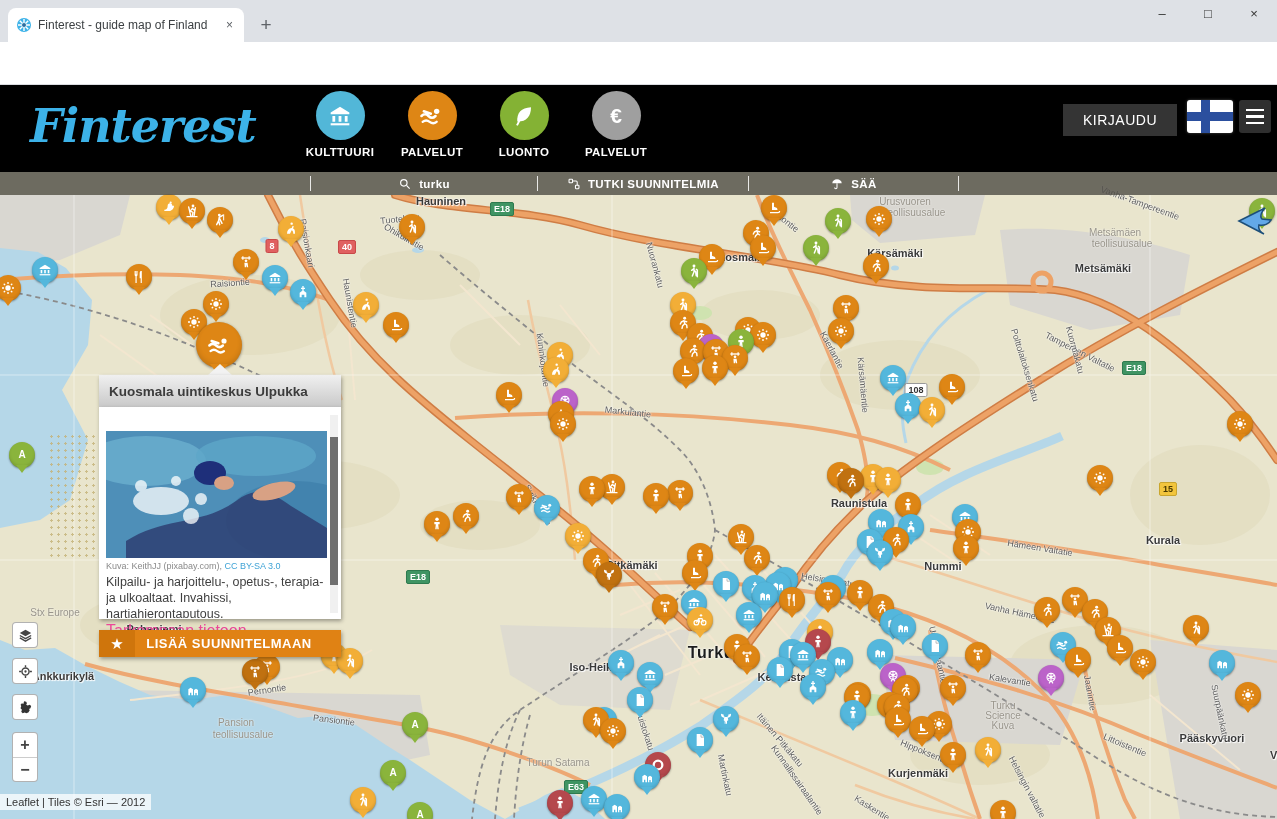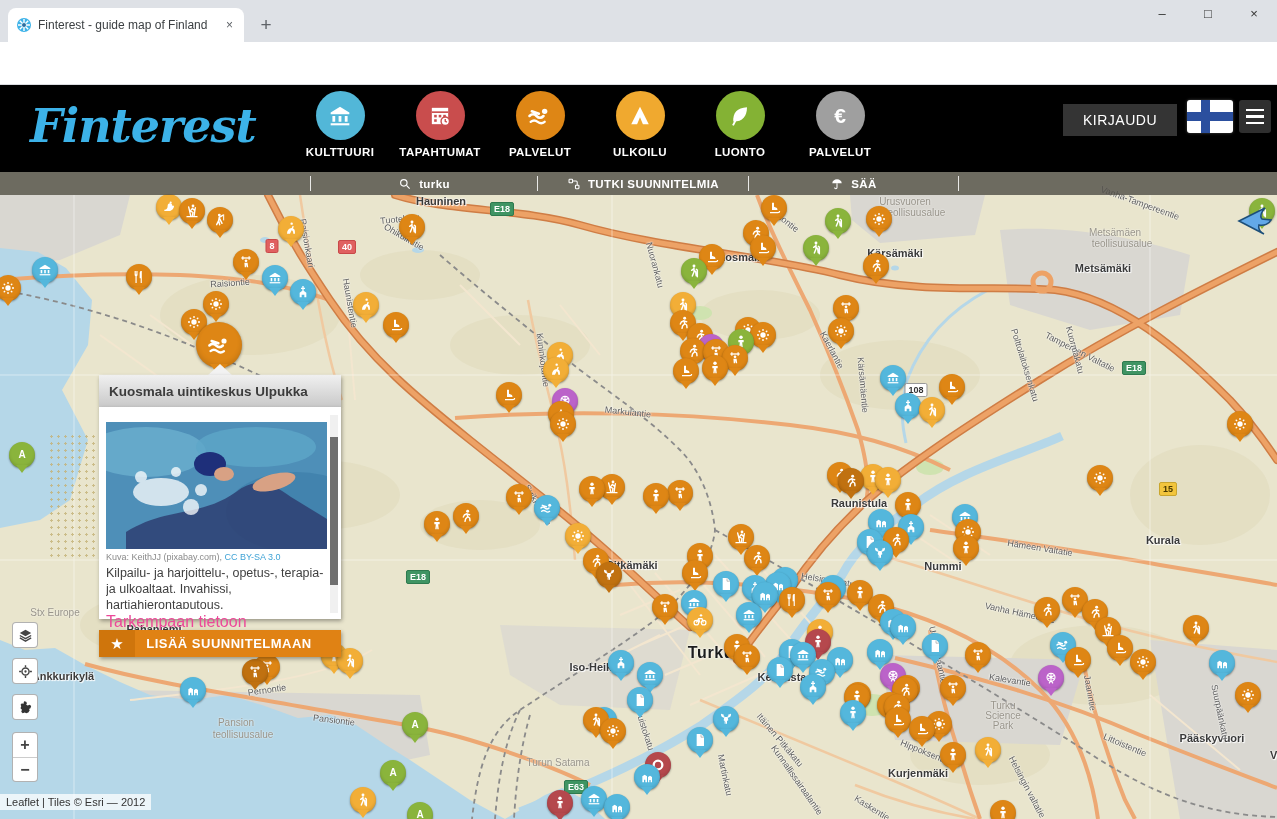--- a/index.html
+++ b/index.html
@@ -21,21 +21,21 @@
   .addr .sep{width:1px;height:16px;background:#c6c8cb;margin-right:10px;}
   .addr .url{font-size:13px;color:#202124;white-space:nowrap;overflow:hidden;}
   .aicon{position:absolute;top:51px;width:26px;height:26px;display:flex;align-items:center;justify-content:center;color:#5f6368;}
   .extq{position:absolute;top:53px;width:21px;height:21px;background:#e8710a;color:#fff;border-radius:4px;font-weight:bold;font-size:13px;text-align:center;line-height:21px;}
   .extring{position:absolute;top:53px;width:17px;height:17px;border:3px solid #9aa0a6;border-radius:50%;box-sizing:border-box;}
   .avatar{position:absolute;top:49px;width:27px;height:27px;border-radius:50%;background:radial-gradient(circle at 35% 30%,#c9926b,#7a4a2b);overflow:hidden;}
   .avatar::after{content:"";position:absolute;left:7px;top:5px;width:13px;height:13px;border-radius:50%;background:#4e3categories;background:#4e321f;}
   
   #appheader{position:absolute;top:85px;left:0;width:1277px;height:87px;background:#000;}
   #logo{position:absolute;left:30px;top:14px;font-family:"DejaVu Serif",serif;font-style:italic;font-weight:bold;font-size:46px;color:#3cb2e8;letter-spacing:-1px;}
-  #cats{position:absolute;left:300px;top:6px;display:flex;gap:20px;}
+  #cats{position:absolute;left:300px;top:6px;display:flex;gap:12px;}
   .cat{width:80px;display:flex;flex-direction:column;align-items:center;cursor:pointer;}
   .cat .cir{width:49px;height:49px;border-radius:50%;display:flex;align-items:center;justify-content:center;}
   .cat .cir svg{width:28px;height:28px;}
   .cat .clabel{margin-top:6px;font-size:11.5px;font-weight:bold;color:#fff;letter-spacing:.4px;white-space:nowrap;}
   #loginbtn{position:absolute;right:100px;top:19px;background:#343434;color:#fff;font-size:14px;letter-spacing:.5px;padding:8px 20px;border:none;}
   #flag{position:absolute;right:44px;top:15px;width:46px;height:33px;background:#fff;border-radius:3px;overflow:hidden;box-shadow:0 0 3px rgba(255,255,255,.3);}
   #flag .h{position:absolute;left:0;top:12px;width:46px;height:9px;background:#2b4f9e;}
   #flag .v{position:absolute;left:14px;top:0;width:9px;height:33px;background:#2b4f9e;}
   #burger{position:absolute;right:6px;top:15px;width:32px;height:33px;background:#2f2f2f;border-radius:3px;display:flex;flex-direction:column;align-items:center;justify-content:center;gap:4px;}
   #burger i{display:block;width:18px;height:2.5px;background:#fff;}
@@ -62,21 +62,21 @@
   .mk::after{content:"";position:absolute;top:23px;left:50%;transform:translateX(-50%);border:6px solid transparent;border-top:8px solid var(--c);border-bottom:0;}
   .mk svg{width:16px;height:16px;position:relative;z-index:1;}
   .mksel{position:absolute;width:46px;height:46px;border-radius:50%;background:#de8615;display:flex;align-items:center;justify-content:center;box-shadow:0 1px 3px rgba(0,0,0,.45),inset 0 -3px 5px rgba(0,0,0,.12);z-index:3000;cursor:pointer;}
   .mksel::after{content:"";position:absolute;top:42px;left:50%;transform:translateX(-50%);border:9px solid transparent;border-top:12px solid #de8615;border-bottom:0;}
   .mksel svg{width:27px;height:27px;}
   
   #popup{position:absolute;left:99px;top:168px;width:242px;z-index:5000;}
   #pp-pointer{position:absolute;left:108px;top:1px;width:0;height:0;border:13px solid transparent;border-bottom:12px solid #f2f2f2;border-top:0;}
   #pp-head{position:absolute;left:0;top:12px;width:242px;height:32px;background:linear-gradient(#f0f0f0,#c9c9c9);box-shadow:1px 2px 4px rgba(0,0,0,.35);display:flex;align-items:center;box-sizing:border-box;padding:0 10px;}
   #pp-title{font-size:13.5px;font-weight:bold;color:#3c3c3c;}
-  #pp-body{position:absolute;left:0;top:44px;width:242px;height:212px;background:#fff;box-shadow:1px 2px 4px rgba(0,0,0,.35);box-sizing:border-box;padding:15px 14px 0 7px;}
+  #pp-body{position:absolute;left:0;top:44px;width:242px;height:212px;background:#fff;box-shadow:1px 2px 4px rgba(0,0,0,.35);box-sizing:border-box;padding:24px 14px 0 7px;}
   #pp-img{width:221px;height:127px;overflow:hidden;}
   #pp-cred{font-size:9px;color:#8a8a8a;margin-top:3px;white-space:nowrap;}
   #pp-cred a{color:#3fa3d6;text-decoration:none;}
   #pp-desc{font-size:12.5px;color:#3f3f3f;line-height:16px;height:44px;overflow:hidden;margin-top:3px;}
   #pp-more{font-size:16px;color:#ec4899;margin-top:4px;cursor:pointer;}
   #pp-scroll{position:absolute;right:3px;top:8px;width:8px;height:198px;background:#f0f0f0;}
   #pp-thumb{position:absolute;left:0;top:22px;width:8px;height:148px;background:#6f6f6f;}
   #pp-btn{position:absolute;left:0;top:267px;width:242px;height:27px;background:#e08214;box-shadow:1px 2px 4px rgba(0,0,0,.35);display:flex;align-items:center;cursor:pointer;}
   #pp-star{width:36px;height:27px;background:#cf750c;color:#fff;font-size:15px;display:flex;align-items:center;justify-content:center;}
   #pp-btn-label{flex:1;text-align:center;color:#fff;font-size:13px;font-weight:bold;letter-spacing:.5px;padding-right:18px;}
@@ -329,42 +329,26 @@
   <div id="cats">
       <div class="cat">
         <span class="cir" style="background:#52b7d8">
           <svg viewBox="0 0 24 24">
             <use href="#ic-museum"></use>
           </svg>
         </span>
         <span class="clabel">KULTTUURI</span>
       </div>
       <div class="cat">
-        <span class="cir" style="background:#c94d4d">
-          <svg viewBox="0 0 24 24">
-            <use href="#ic-calendar"></use>
-          </svg>
-        </span>
-        <span class="clabel">TAPAHTUMAT</span>
-      </div>
-      <div class="cat">
         <span class="cir" style="background:#de8615">
           <svg viewBox="0 0 24 24">
             <use href="#ic-swim"></use>
           </svg>
         </span>
         <span class="clabel">PALVELUT</span>
-      </div>
-      <div class="cat">
-        <span class="cir" style="background:#f0a92f">
-          <svg viewBox="0 0 24 24">
-            <use href="#ic-tent"></use>
-          </svg>
-        </span>
-        <span class="clabel">ULKOILU</span>
       </div>
       <div class="cat">
         <span class="cir" style="background:#84b234">
           <svg viewBox="0 0 24 24">
             <use href="#ic-leaf"></use>
           </svg>
         </span>
         <span class="clabel">LUONTO</span>
       </div>
       <div class="cat">
@@ -536,21 +520,21 @@
         <span class="lbl grey" style="left: 905px; top: 6px;">Urusvuoren</span>
         <span class="lbl grey" style="left: 915px; top: 17px;">teollisuusalue</span>
         <span class="lbl grey" style="left: 1115px; top: 37px;">Metsämäen</span>
         <span class="lbl grey" style="left: 1122px; top: 48px;">teollisuusalue</span>
         <span class="lbl grey" style="left: 236px; top: 527px;">Pansion</span>
         <span class="lbl grey" style="left: 243px; top: 539px;">teollisuusalue</span>
         <span class="lbl grey" style="left: 55px; top: 417px;">Stx Europe</span>
         <span class="lbl grey" style="left: 558px; top: 567px;">Turun Satama</span>
         <span class="lbl grey" style="left: 1003px; top: 510px;">Turku</span>
         <span class="lbl grey" style="left: 1003px; top: 520px;">Science</span>
-        <span class="lbl grey" style="left: 1003px; top: 530px;">Park</span>
+        <span class="lbl grey" style="left: 1003px; top: 530px;">Kuva</span>
         <span class="lbl street" style="left: 230px; top: 88px; transform: translate(-50%, -50%) rotate(-4deg);">Raisiontie</span>
         <span class="lbl street" style="left: 307px; top: 48px; transform: translate(-50%, -50%) rotate(80deg);">Raisionkaari</span>
         <span class="lbl street" style="left: 400px; top: 24px; transform: translate(-50%, -50%) rotate(-6deg);">Tuotekatu</span>
         <span class="lbl street" style="left: 404px; top: 42px; transform: translate(-50%, -50%) rotate(30deg);">Ohikulkutie</span>
         <span class="lbl street" style="left: 350px; top: 108px; transform: translate(-50%, -50%) rotate(80deg);">Haunistentie</span>
         <span class="lbl street" style="left: 543px; top: 165px; transform: translate(-50%, -50%) rotate(83deg);">Kuninkojantie</span>
         <span class="lbl street" style="left: 655px; top: 70px; transform: translate(-50%, -50%) rotate(75deg);">Nuorankatu</span>
         <span class="lbl street" style="left: 628px; top: 217px; transform: translate(-50%, -50%) rotate(6deg);">Markulantie</span>
         <span class="lbl street" style="left: 782px; top: 23px; transform: translate(-50%, -50%) rotate(38deg);">Vahdontie</span>
         <span class="lbl street" style="left: 1080px; top: 157px; transform: translate(-50%, -50%) rotate(27deg);">Tampereen Valtatie</span>

